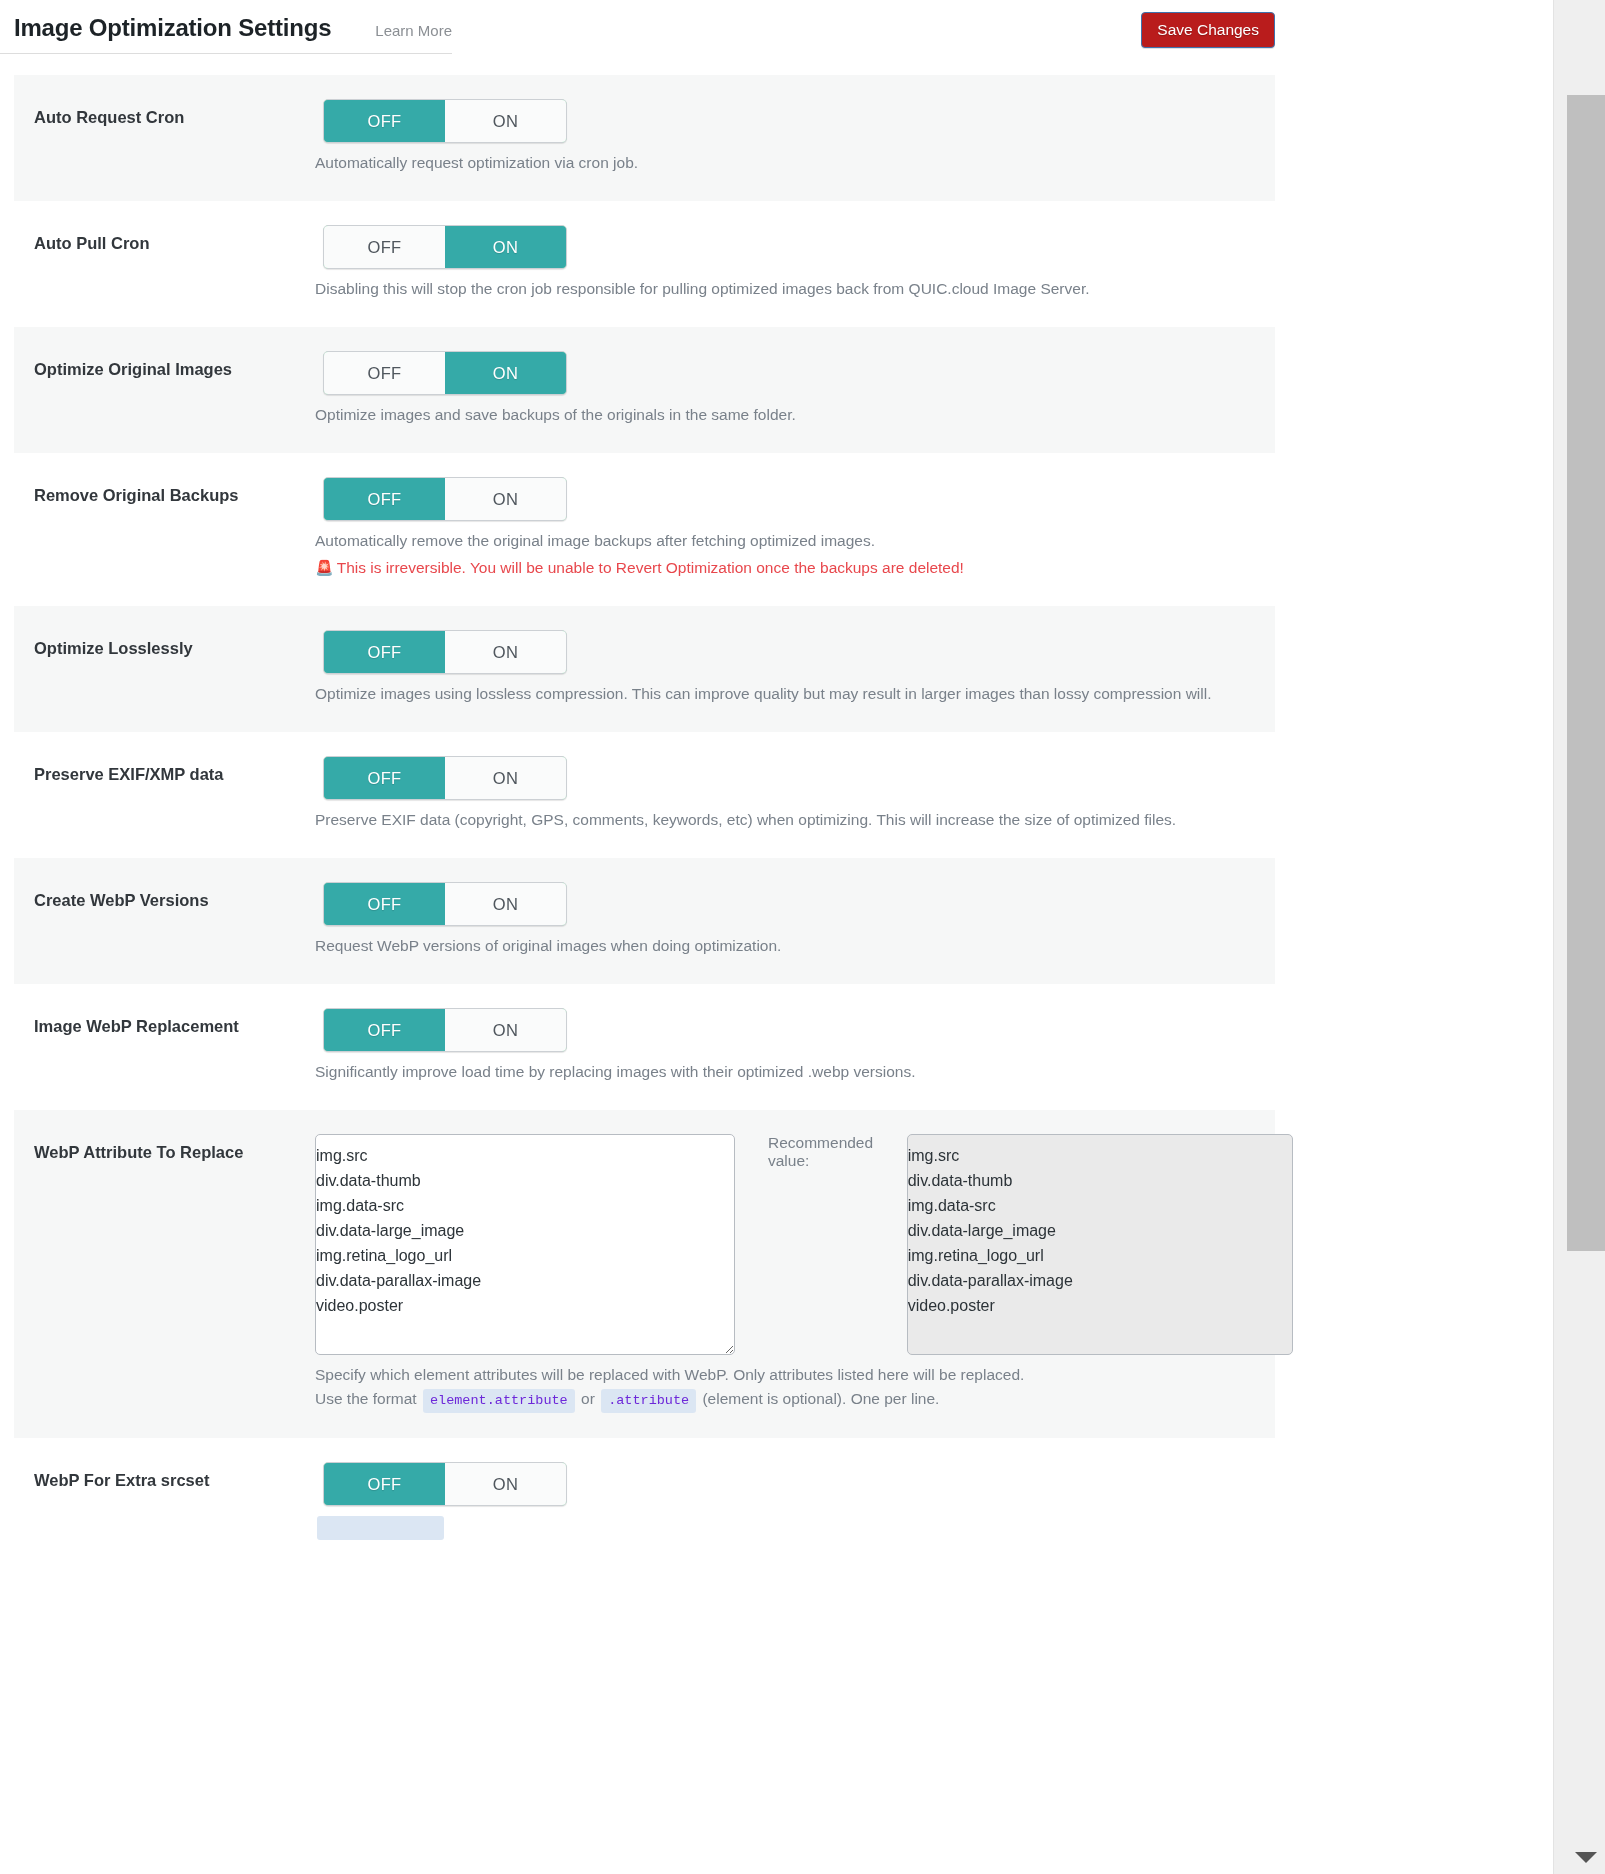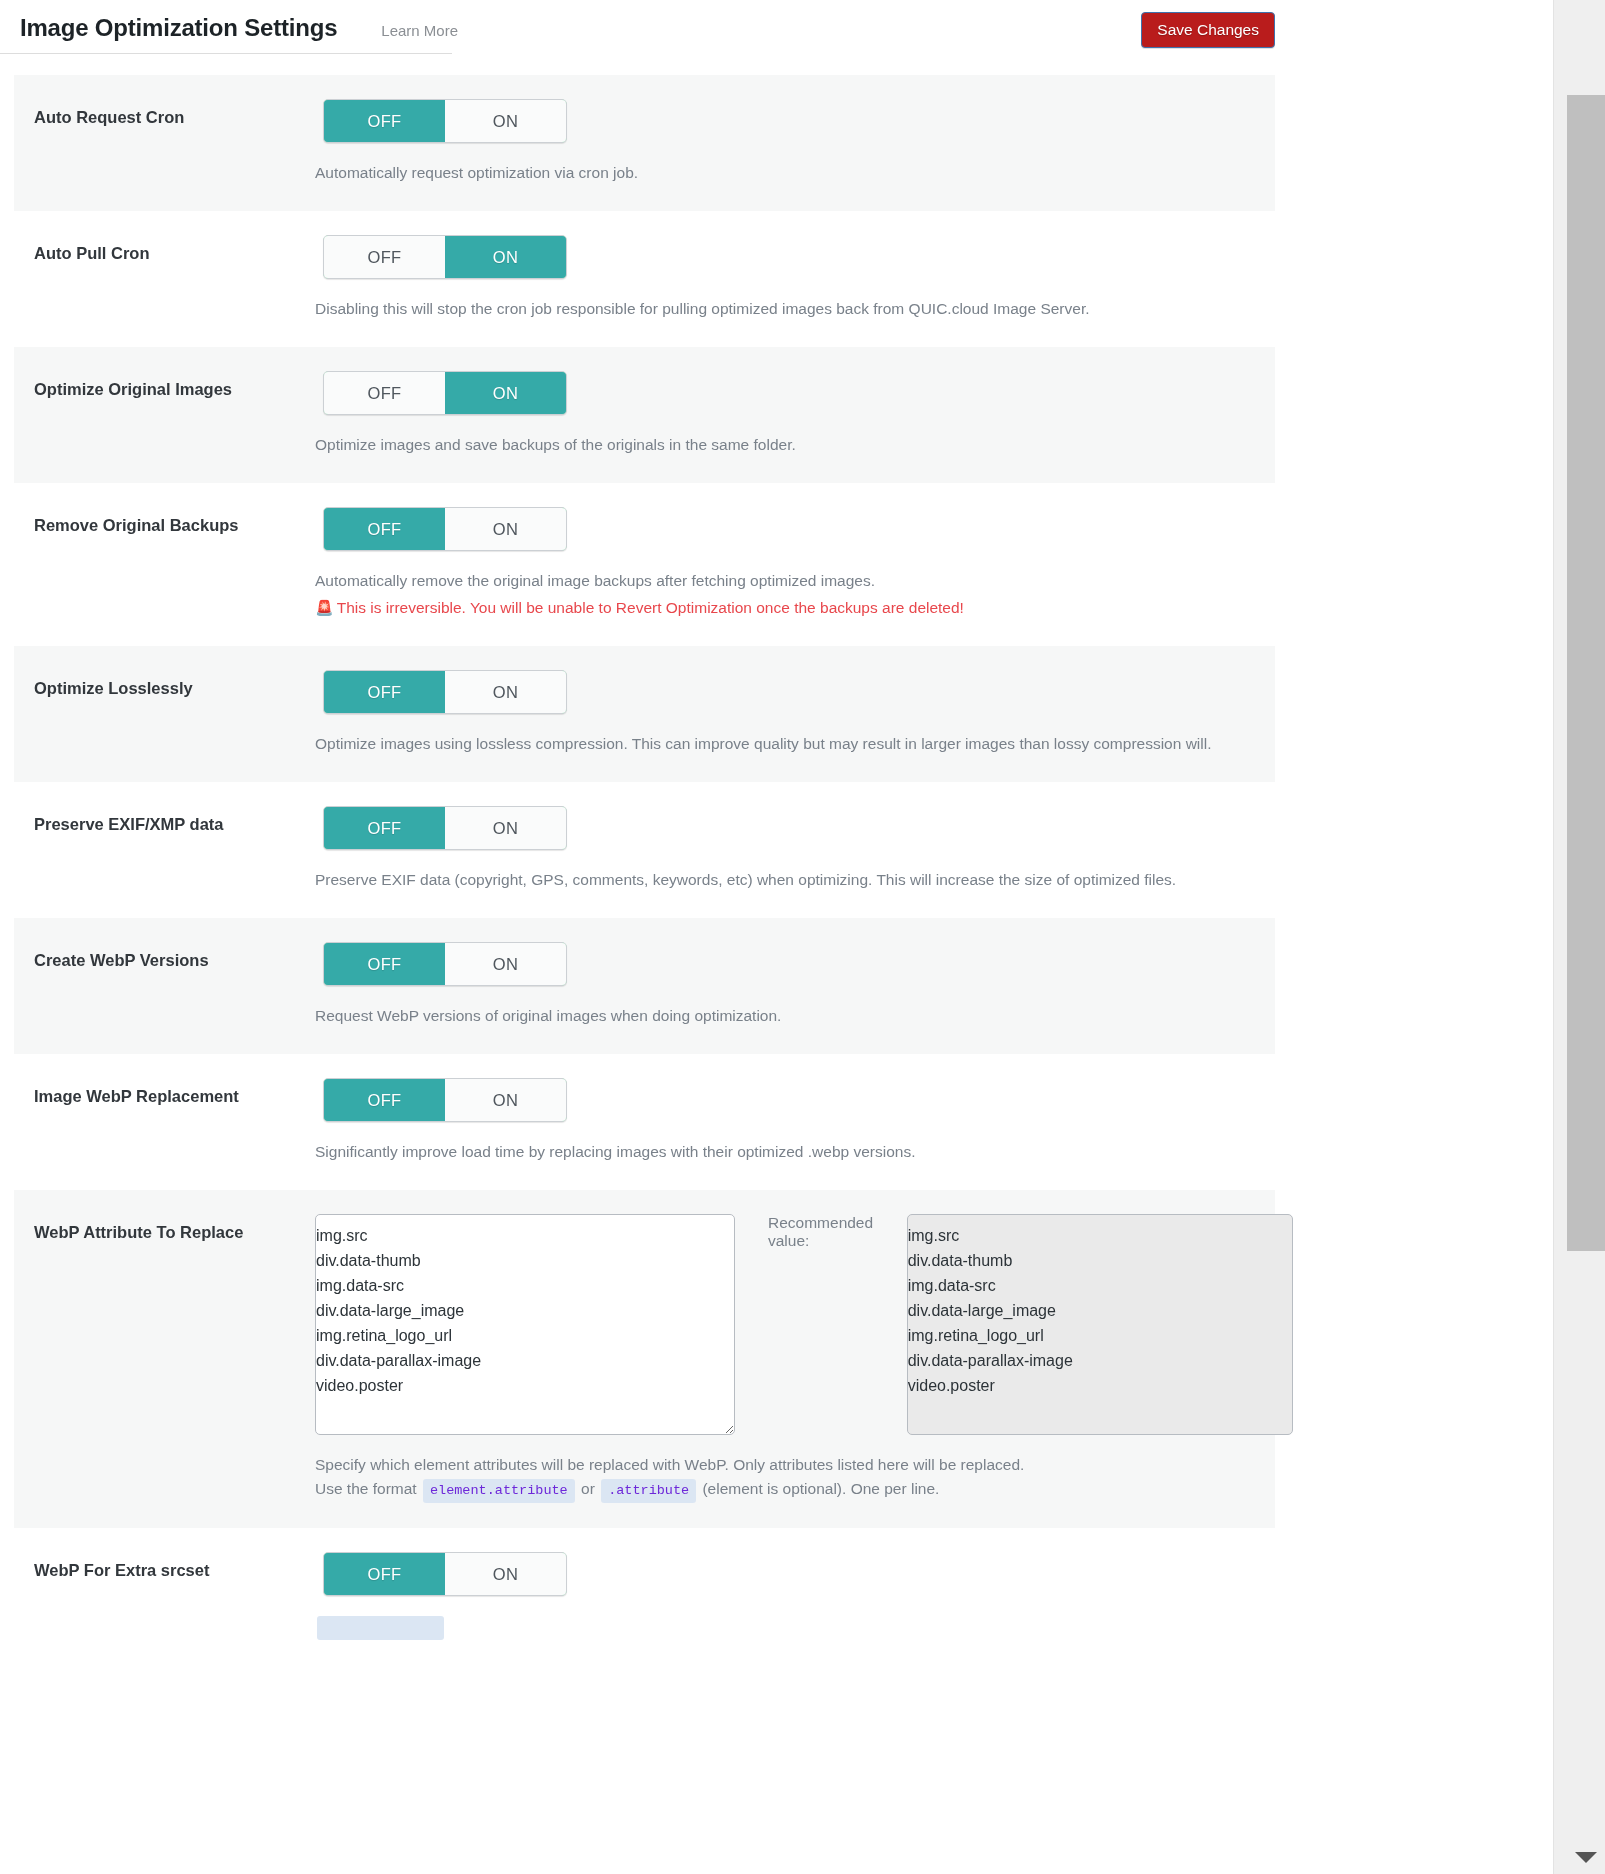--- a/index.html
+++ b/index.html
@@ -27,21 +27,21 @@
 
   
   .header {
     position: relative;
     height: 75px;
     padding: 0;
   }
   .header-inner {
     display: flex;
     align-items: baseline;
-    padding: 14px 0 0 20px;
+    padding: 14px 0 0 14px;
     width: 452px;
     border-bottom: 1px solid #ddd;
     padding-bottom: 11px;
     text-align: center;
   }
   .page-title {
     font-size: 24px;
     font-weight: 600;
     color: #1d2327;
     letter-spacing: -0.2px;
@@ -126,21 +126,21 @@
   .toggle .opt.active {
     background: #35aaa8;
     color: #ffffff;
     text-shadow: 0 1px 1px rgba(0,0,0,0.15);
   }
 
   
   .help {
     font-size: 15.5px;
     color: #79818a;
-    margin-top: 18px;
+    margin-top: 8px;
     line-height: 1.55;
   }
   .help-line { display: block; }
   .note-danger {
     color: #e8474c;
     display: block;
     margin-top: 3px;
   }
   .note-warn {
     color: #e8a317;

